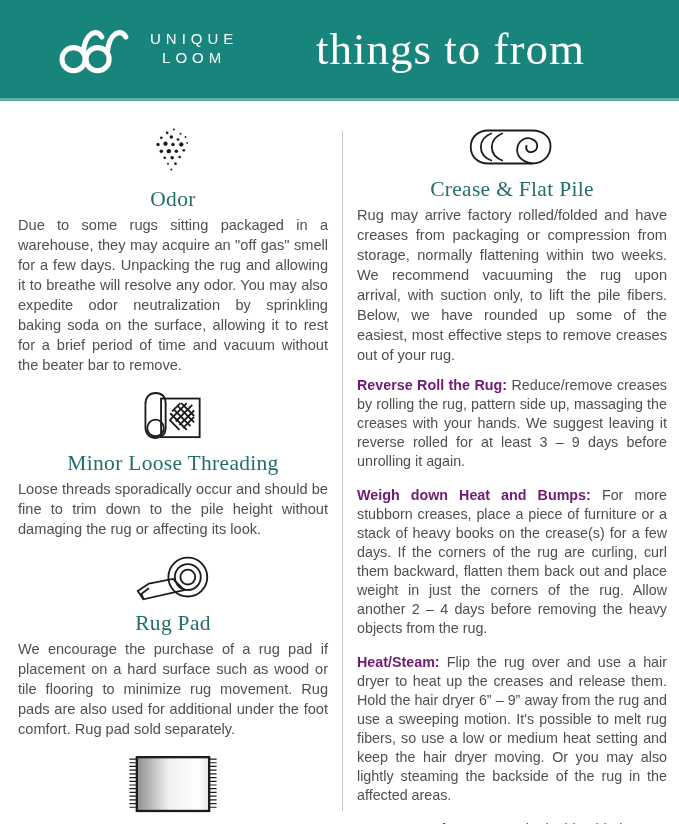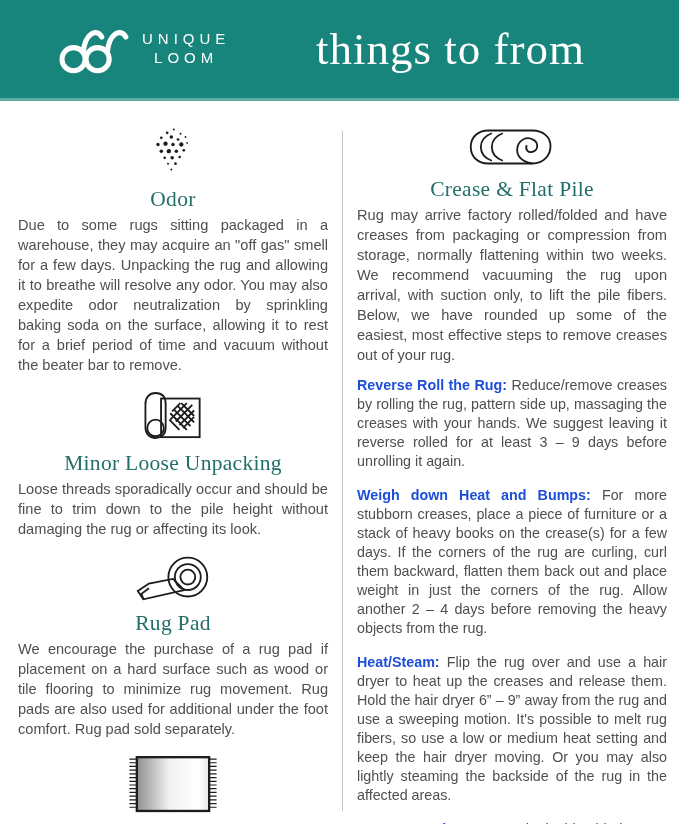--- a/index.html
+++ b/index.html
@@ -15,21 +15,21 @@
 
   
   .masthead {
     height: 101px;
     background: #17857b;
     border-bottom: 3px solid #5fada4;
     display: flex;
     align-items: center;
     padding: 0 24px 0 56px;
   }
-  .brand { display: flex; align-items: center; gap: 12px; width: 200px; }
+  .brand { display: flex; align-items: center; gap: 20px; width: 200px; }
   .logo-svg { display: block; }
   .brand-text {
     display: flex; flex-direction: column; align-items: center;
     color: #ffffff; font-size: 15px; letter-spacing: 5px;
     font-weight: 500; line-height: 1.25;
   }
   .masthead-title {
     flex: 1;
     text-align: center;
     font-family: "Liberation Serif", serif;
@@ -75,21 +75,21 @@
   }
 
   .col-right .topic { margin-bottom: 10px; }
   .tip {
     font-size: 14.3px;
     line-height: 1.33;
     text-align: justify;
     color: #4f4f4f;
     margin-bottom: 15px;
   }
-  .tip strong { color: #1d4ed8; font-weight: 700; }
+  .tip strong { color: #701a75; font-weight: 700; }
 
   svg .ink   { stroke: #1c1c1c; fill: none; stroke-width: 2; }
   svg .dot   { fill: #1c1c1c; }
 </style>
 </head>
 <body>
 
 <div class="page">
 
   <header class="masthead">
@@ -152,21 +152,21 @@
           <svg width="68" height="54" viewBox="0 0 74 58">
             <rect class="ink" x="24" y="10" width="42" height="42"></rect>
             <g class="ink" stroke-width="1.4">
               <path d="M38 22 L56 40 M42 18 L60 36 M46 15 L60 29 M34 26 L52 44 M33 33 L44 44"></path>
               <path d="M52 15 L34 33 M58 17 L40 35 M60 23 L44 39 M60 30 L48 42 M45 15 L36 24"></path>
             </g>
             <path class="ink" fill="#ffffff" d="M18 4 C 25 4, 29 8, 29 16 L29 42 C 29 49, 24 53, 18 53 C 11 53, 7 48, 7 41 L7 16 C 7 9, 11 4, 18 4 Z"></path>
             <circle class="ink" fill="#ffffff" cx="18" cy="42" r="9"></circle>
           </svg>
         </div>
-        <h2 class="topic-title">Minor Loose Unpacking</h2>
+        <h2 class="topic-title">Minor Loose Threading</h2>
         <p class="topic-body">Loose threads sporadically occur and should be fine to trim down to the pile height without damaging the rug or affecting its look.</p>
       </article>
 
       <article class="topic">
         <div class="topic-icon">
           <svg width="86" height="50" viewBox="0 0 92 54">
             <path class="ink" fill="#ffffff" d="M58 40 L14 50 L8 41 L20 33 L46 28 Z"></path>
             <path class="ink" fill="#ffffff" d="M14 50 L12 44 L20 38"></path>
             <circle class="ink" fill="#ffffff" cx="62" cy="26" r="21"></circle>
             <circle class="ink" cx="62" cy="26" r="14"></circle>

